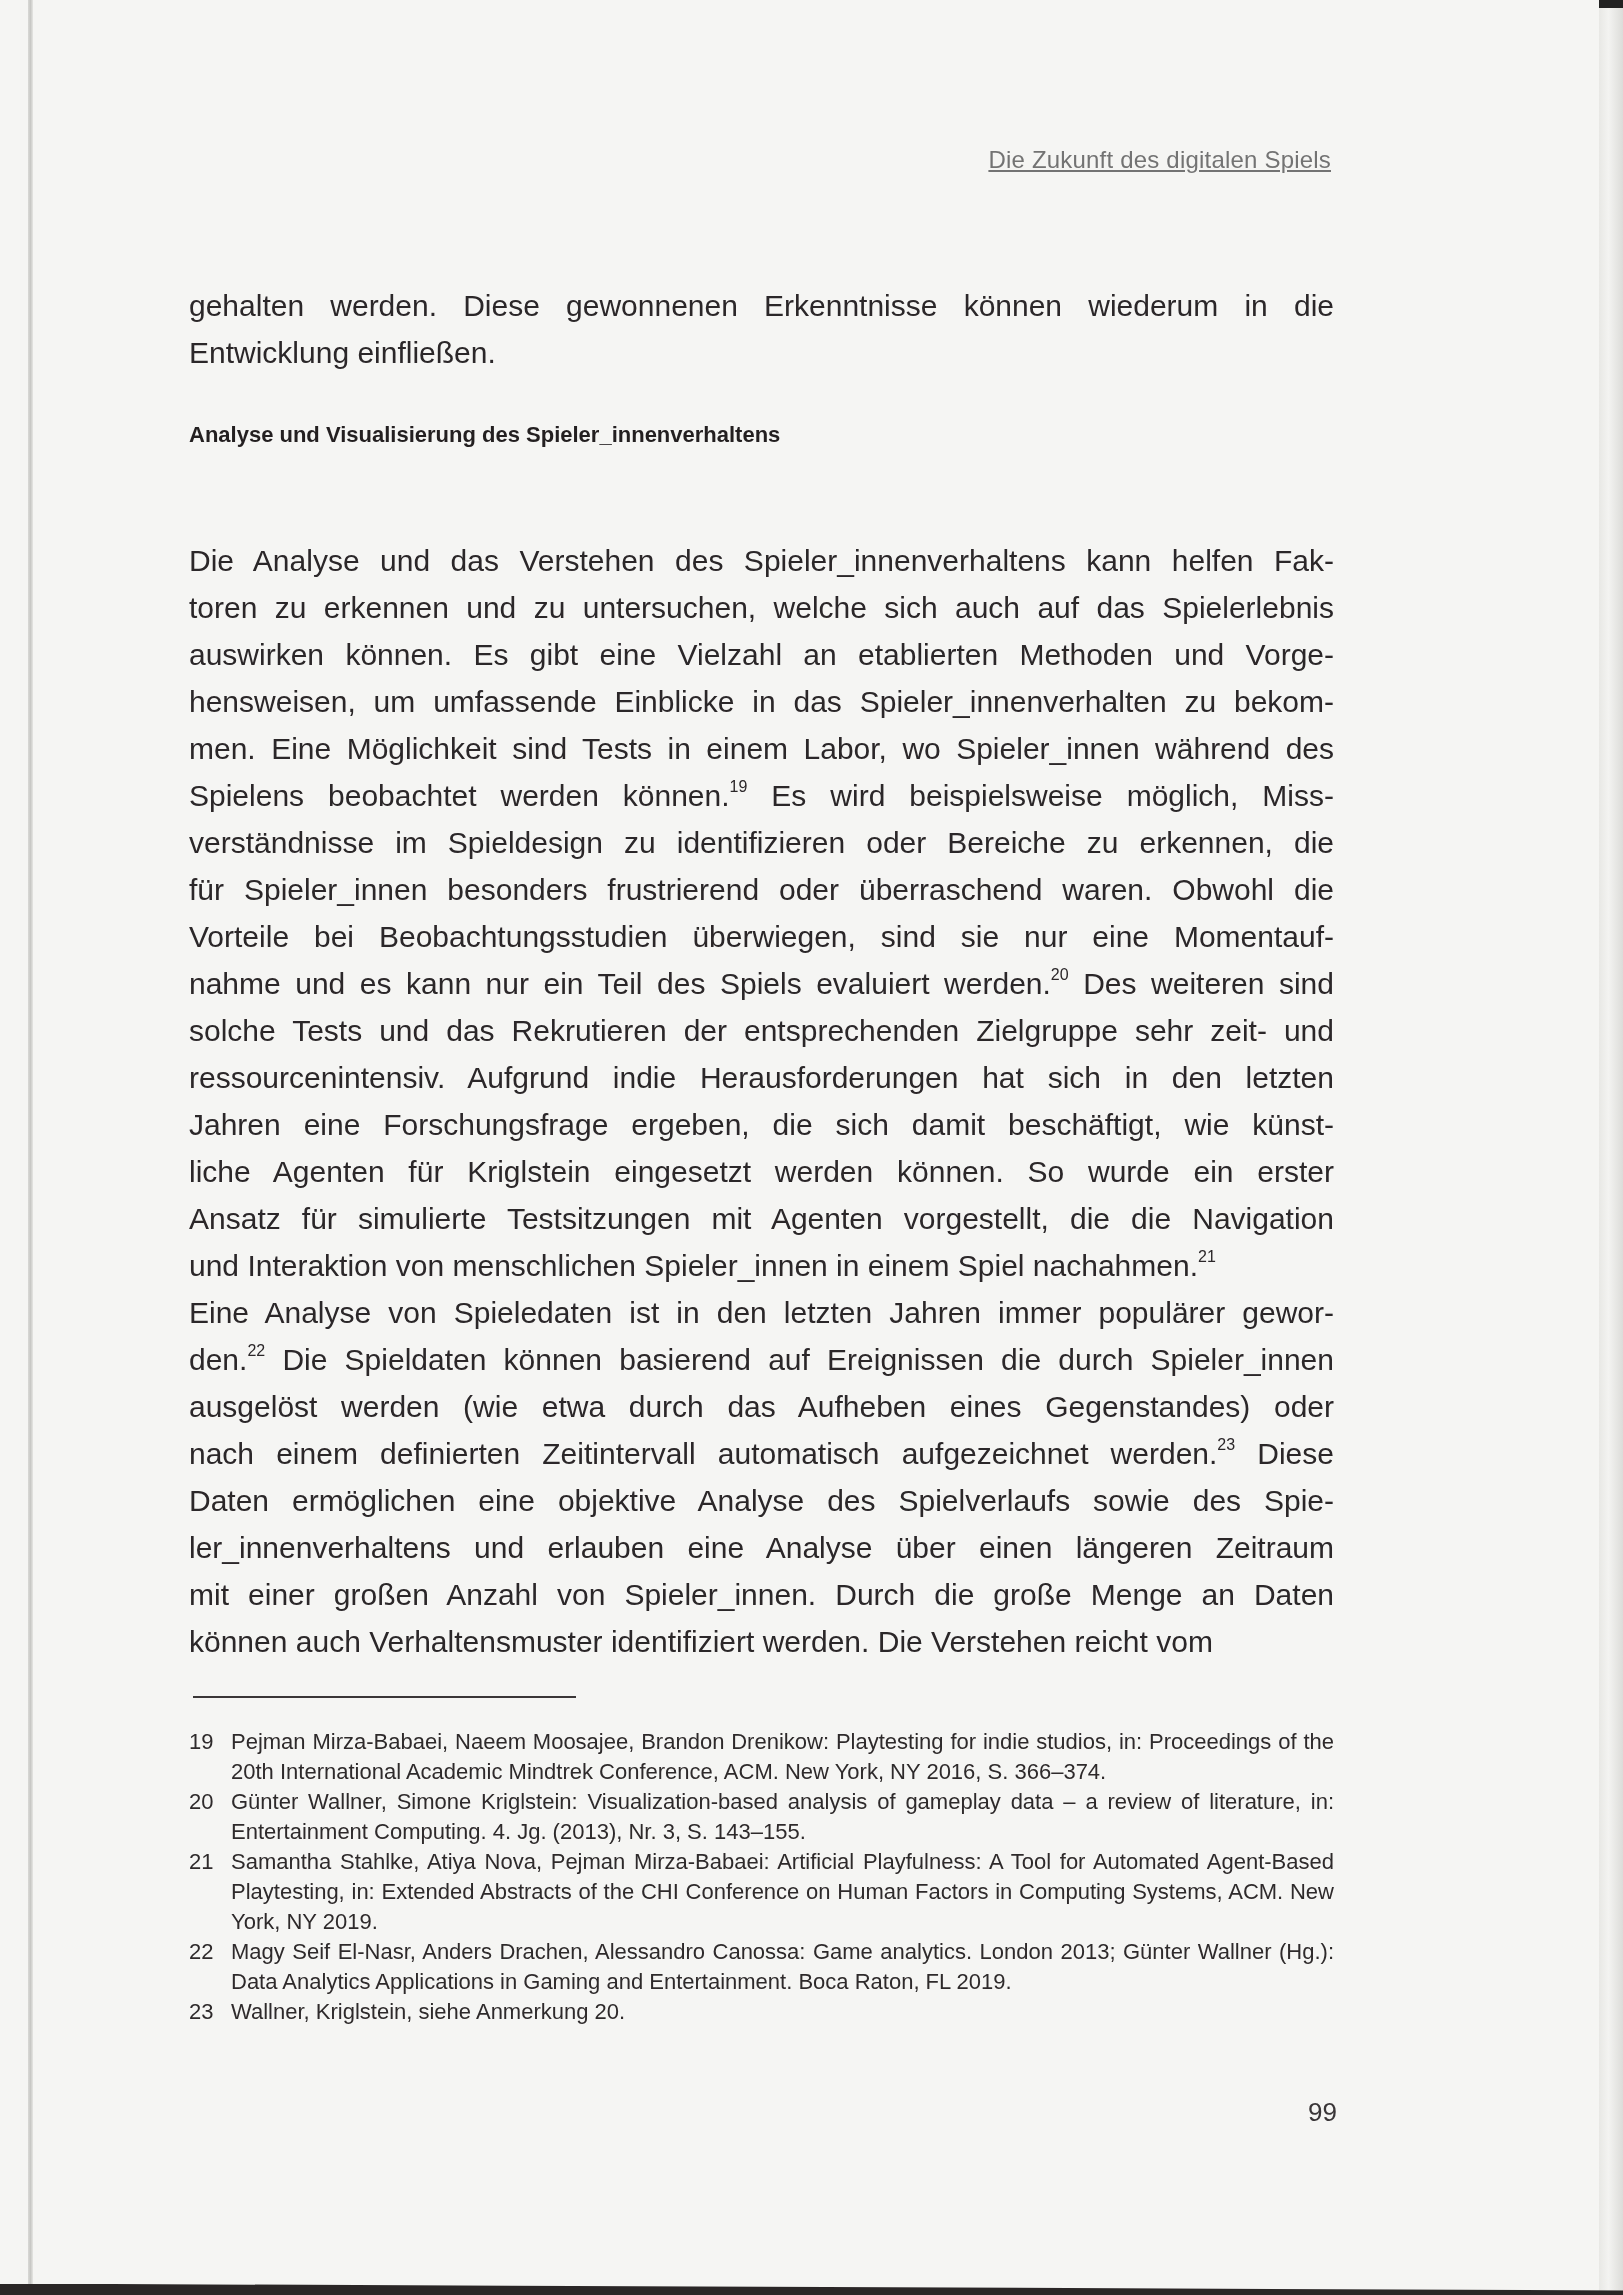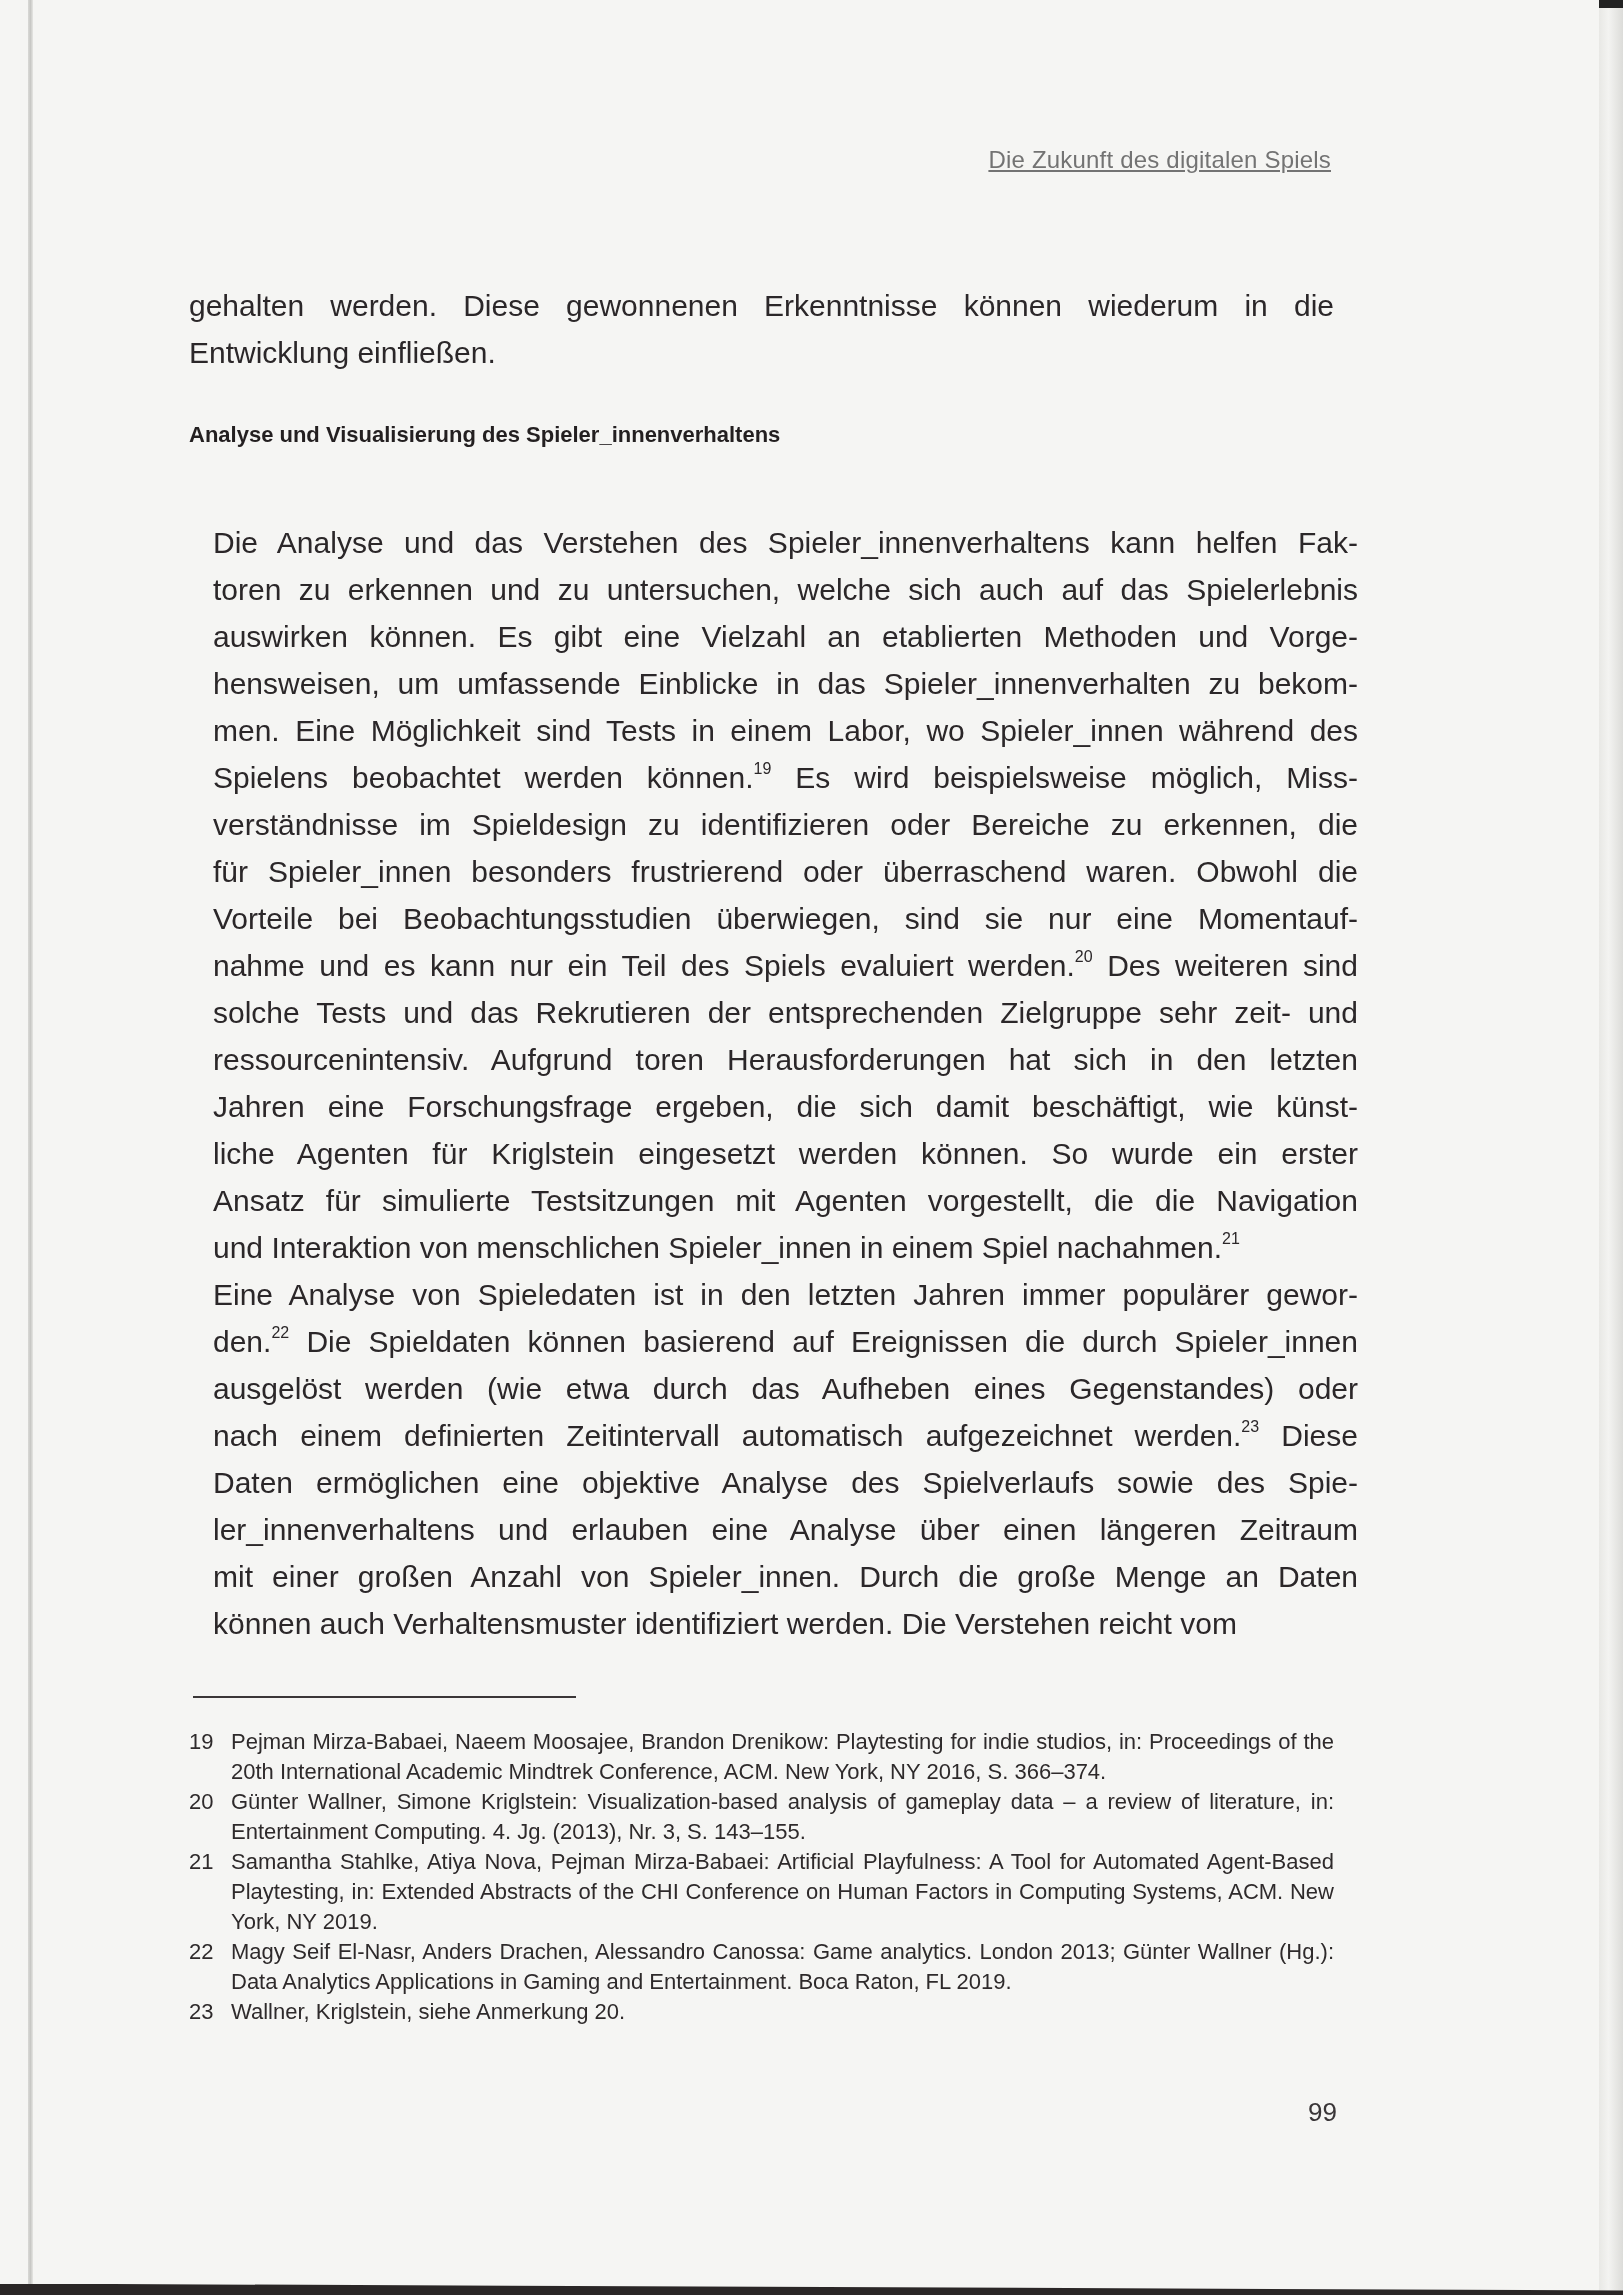--- a/index.html
+++ b/index.html
@@ -37,21 +37,21 @@
     font-size: 30px; line-height: 47px; text-align: justify;
     hyphens: manual; margin: 0;
   }
   .body-text .ln { display: block; text-align: justify; text-align-last: justify; white-space: nowrap; }
   .body-text .ln.last { text-align-last: left; }
   .lead { top: 282px; }
   .section-heading {
     position: absolute; left: 189px; top: 422px; margin: 0;
     font-size: 22px; font-weight: bold; color: #231f20;
   }
-  .main { top: 519px; margin-left: 24px; }
+  .main { top: 537px; }
   sup { font-size: 16px; line-height: 0; position: relative; top: -3.2px; vertical-align: super; }
   .footnote-rule {
     position: absolute; left: 193px; top: 1696px; width: 383px; height: 1.6px; background: #3a3637;
   }
   .footnotes {
     position: absolute; left: 189px; top: 1727px; width: 1145px;
     font-size: 22px; line-height: 30px; color: #2e2a2b;
   }
   .footnote { display: flex; margin: 0; }
   .fn-num { width: 42px; flex: none; }
@@ -85,21 +85,21 @@
       <span class="ln">toren zu erkennen und zu untersuchen, welche sich auch auf das Spielerlebnis</span>
       <span class="ln">auswirken können. Es gibt eine Vielzahl an etablierten Methoden und Vorge-</span>
       <span class="ln">hensweisen, um umfassende Einblicke in das Spieler_innenverhalten zu bekom-</span>
       <span class="ln">men. Eine Möglichkeit sind Tests in einem Labor, wo Spieler_innen während des</span>
       <span class="ln">Spielens beobachtet werden können.<sup>19</sup> Es wird beispielsweise möglich, Miss-</span>
       <span class="ln">verständnisse im Spieldesign zu identifizieren oder Bereiche zu erkennen, die</span>
       <span class="ln">für Spieler_innen besonders frustrierend oder überraschend waren. Obwohl die</span>
       <span class="ln">Vorteile bei Beobachtungsstudien überwiegen, sind sie nur eine Momentauf-</span>
       <span class="ln">nahme und es kann nur ein Teil des Spiels evaluiert werden.<sup>20</sup> Des weiteren sind</span>
       <span class="ln">solche Tests und das Rekrutieren der entsprechenden Zielgruppe sehr zeit- und</span>
-      <span class="ln">ressourcenintensiv. Aufgrund toren Herausforderungen hat sich in den letzten</span>
+      <span class="ln">ressourcenintensiv. Aufgrund indie Herausforderungen hat sich in den letzten</span>
       <span class="ln">Jahren eine Forschungsfrage ergeben, die sich damit beschäftigt, wie künst-</span>
       <span class="ln">liche Agenten für Kriglstein eingesetzt werden können. So wurde ein erster</span>
       <span class="ln">Ansatz für simulierte Testsitzungen mit Agenten vorgestellt, die die Navigation</span>
       <span class="ln last">und Interaktion von menschlichen Spieler_innen in einem Spiel nachahmen.<sup>21</sup></span>
       <span class="ln">Eine Analyse von Spieledaten ist in den letzten Jahren immer populärer gewor-</span>
       <span class="ln">den.<sup>22</sup> Die Spieldaten können basierend auf Ereignissen die durch Spieler_innen</span>
       <span class="ln">ausgelöst werden (wie etwa durch das Aufheben eines Gegenstandes) oder</span>
       <span class="ln">nach einem definierten Zeitintervall automatisch aufgezeichnet werden.<sup>23</sup> Diese</span>
       <span class="ln">Daten ermöglichen eine objektive Analyse des Spielverlaufs sowie des Spie-</span>
       <span class="ln">ler_innenverhaltens und erlauben eine Analyse über einen längeren Zeitraum</span>

